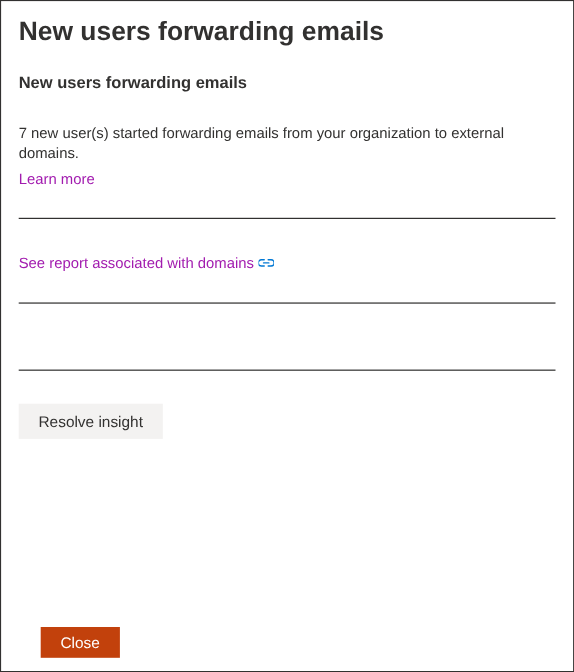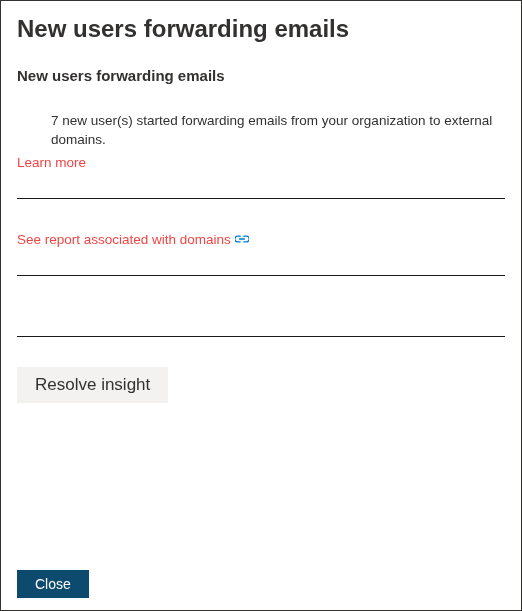--- a/index.html
+++ b/index.html
@@ -25,24 +25,23 @@
     }
     .section-heading {
       font-size: 15px;
       font-weight: 700;
       margin-bottom: 28px;
     }
     .body-text {
       font-size: 13.5px;
       color: #323130;
       line-height: 1.4;
-      margin-left: 34px;
     }
     .link {
-      color: #ef4444;
+      color: #a21caf;
       cursor: pointer;
       font-size: 13.5px;
       display: inline-flex;
       align-items: center;
       gap: 4px;
     }
     .divider {
       border: none;
       border-top: 1px solid #1b1a19;
       margin: 0;
@@ -54,33 +53,34 @@
       line-height: 1;
     }
     .link-icon svg {
       display: block;
     }
     .btn-secondary {
       background: #f3f2f1;
       border: none;
       color: #323130;
       font-family: inherit;
-      font-size: 17px;
+      font-size: 14px;
       padding: 8px 18px;
       cursor: pointer;
       text-align: center;
     }
     .btn-primary {
-      background: #0c4a6e;
+      background: #c2410c;
       border: none;
       color: #ffffff;
       font-family: inherit;
       font-size: 14px;
       padding: 6px 18px;
       cursor: pointer;
+      margin-left: 20px;
     }
     .footer {
       position: absolute;
       bottom: 12px;
       left: 16px;
     }
     .section-block {
       margin-top: 32px;
     }
     .actions {

